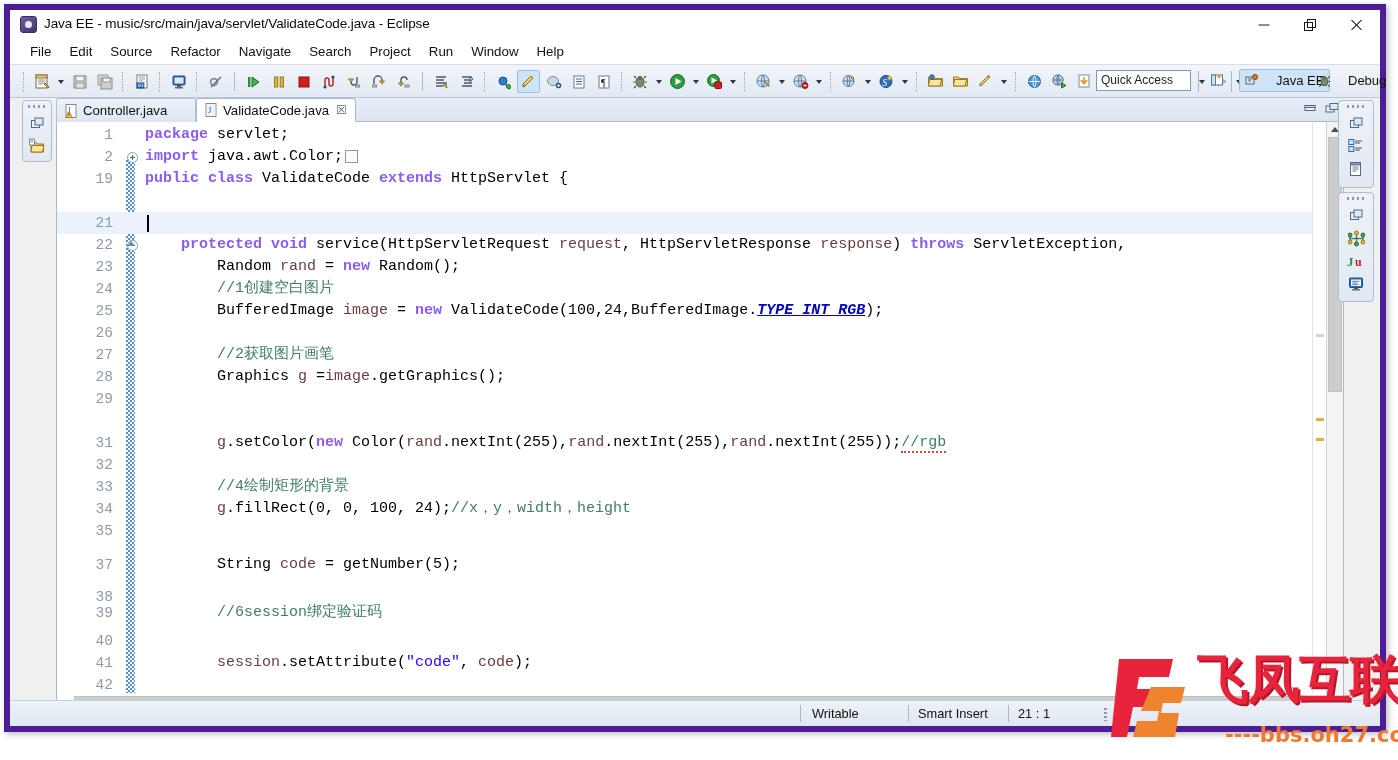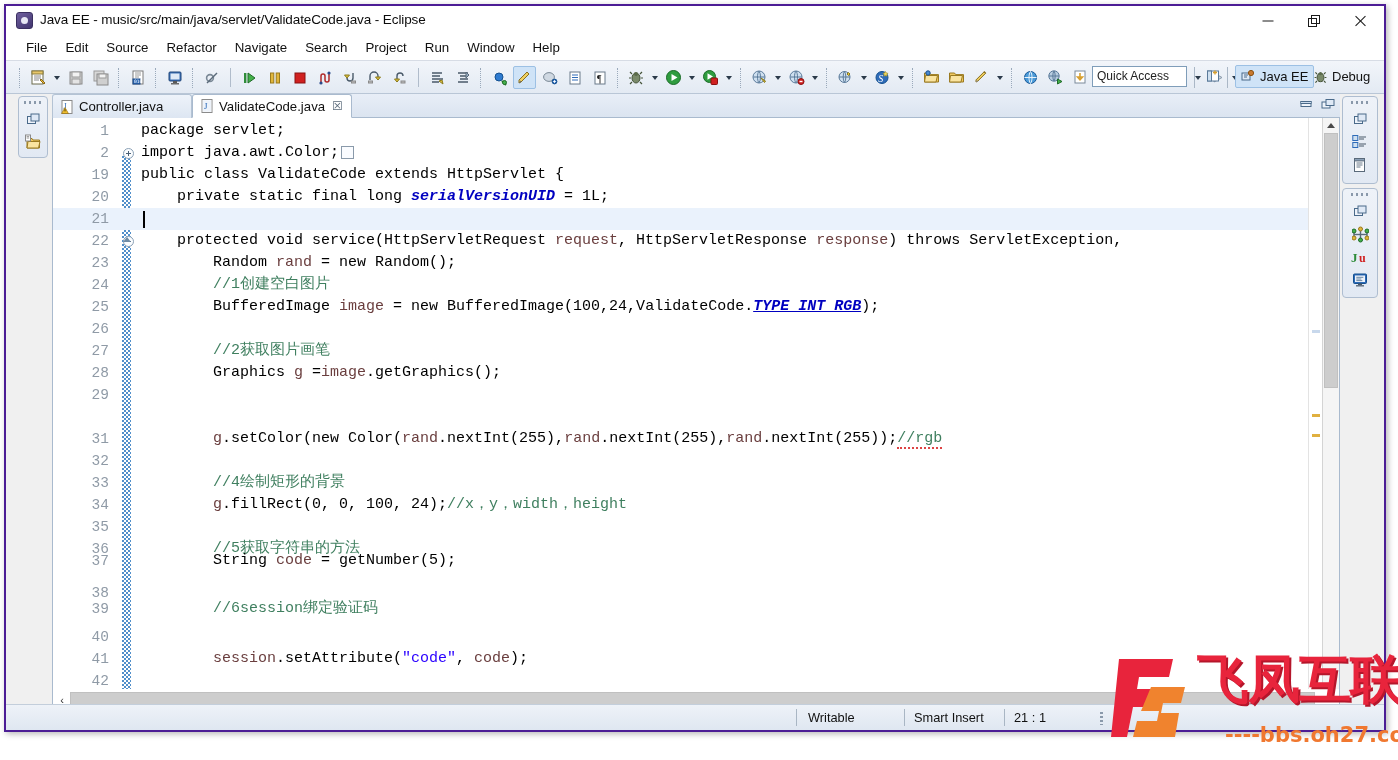--- a/index.html
+++ b/index.html
@@ -14,21 +14,21 @@
     width: 1398px; height: 760px;
     background: #ffffff;
   }
 
   
   .window {
     position: absolute;
     left: 4px; top: 4px;
     width: 1382px; height: 728px;
     background: #f0f0f0;
-    border: 2px solid #4c1d95;
+    border: 6px solid #4c1d95;
     box-sizing: border-box;
     box-shadow: 2px 2px 6px rgba(0,0,0,0.28);
   }
 
   
   .titlebar {
     position: absolute; left: 0; top: 0;
     width: 100%; height: 30px;
     background: #ffffff;
     box-sizing: border-box;
@@ -158,21 +158,21 @@
     width:1px; height:21px; background:#aab7c6;
   }
   .persp {
     position:absolute; top:4px;
     height:23px; display:flex; align-items:center;
     padding: 0 5px; border-radius:2px;
     font-size:13px; color:#111;
     cursor: default;
   }
   .persp.active { background:#cfe3f7; border:1px solid #9cc0e4; box-sizing:border-box; }
-  .persp .lbl { margin-left:4px; }
+  .persp .lbl { margin-left:16px; }
 
   
   .side-stack {
     position:absolute;
     background: linear-gradient(#eef2f8,#e2e9f3);
     border:1px solid #aebdd0;
     border-radius: 4px;
     box-sizing:border-box;
   }
   .stack-grip {
@@ -303,21 +303,21 @@
     position:absolute; left:88px;
     line-height:22px; color:#000;
   }
   .ln.cur { background:#eaf2fc; }
   .caret {
     position:absolute; left:90px;
     width:2px; height:17px; background:#000;
   }
 
   
-  .kw   { color:#000000; font-weight:normal; }
+  .kw   { color:#8b5cf6; font-weight:bold; }
   .fld  { color:#0000c0; font-weight:bold; font-style:italic; }
   .sfld { color:#0000c0; font-weight:bold; font-style:italic; text-decoration:underline; }
   .cmt  { color:#3f7f5f; }
   .str  { color:#2a00ff; }
   .prm  { color:#6a3e3e; }
   .plain{ color:#000; }
   .squig { border-bottom: 2px dotted #d44; padding-bottom:0; }
 
   
   .vscroll {
@@ -859,36 +859,34 @@
       </div>
 
       <div class="code-host">
         <div class="gutter"></div>
         <div class="fold-col"></div>
         <div class="fold-bar"></div>
         <div class="lines" id="lines-host">
             <div class="ln" style="top: 2px;"><span class="num">1</span><span class="txt"><span class="kw">package </span><span class="plain">servlet;</span></span></div>
             <div class="ln" style="top: 24px;"><span class="num">2</span><span class="txt"><span class="kw">import </span><span class="plain">java.awt.Color;</span><span class="plain" style="display: inline-block; width: 11px; height: 11px; border: 1px solid rgb(138, 154, 170); background: rgb(250, 252, 255); vertical-align: middle; margin-left: 2px;"></span></span></div>
             <div class="ln" style="top: 46px;"><span class="num">19</span><span class="txt"><span class="kw">public class </span><span class="plain">ValidateCode </span><span class="kw">extends </span><span class="plain">HttpServlet {</span></span></div>
-            <div class="ln" style="top: 68px;"><span class="num">20</span><span class="txt"><span class="kw">    private static final long </span><span class="fld">serialVersionUID</span><span class="plain"> = 1L;</span></span></div>
             <div class="ln cur" style="top: 90px;"><span class="num">21</span><span class="txt"></span><span class="caret" style="top: 3px;"></span></div>
             <div class="ln" style="top: 112px;"><span class="num">22</span><span class="txt"><span class="kw">    protected void </span><span class="plain">service(HttpServletRequest </span><span class="prm">request</span><span class="plain">, HttpServletResponse </span><span class="prm">response</span><span class="plain">) </span><span class="kw">throws </span><span class="plain">ServletException,</span></span></div>
             <div class="ln" style="top: 134px;"><span class="num">23</span><span class="txt"><span class="plain">        Random </span><span class="prm">rand</span><span class="plain"> = </span><span class="kw">new </span><span class="plain">Random();</span></span></div>
             <div class="ln" style="top: 156px;"><span class="num">24</span><span class="txt"><span class="cmt">        //1创建空白图片</span></span></div>
-            <div class="ln" style="top: 178px;"><span class="num">25</span><span class="txt"><span class="plain">        BufferedImage </span><span class="prm">image</span><span class="plain"> = </span><span class="kw">new </span><span class="plain">BufferedImage(100,24,ValidateCode.</span><span class="sfld">TYPE_INT_RGB</span><span class="plain">);</span></span></div>
+            <div class="ln" style="top: 178px;"><span class="num">25</span><span class="txt"><span class="plain">        BufferedImage </span><span class="prm">image</span><span class="plain"> = </span><span class="kw">new </span><span class="plain">ValidateCode(100,24,BufferedImage.</span><span class="sfld">TYPE_INT_RGB</span><span class="plain">);</span></span></div>
             <div class="ln" style="top: 200px;"><span class="num">26</span><span class="txt"></span></div>
             <div class="ln" style="top: 222px;"><span class="num">27</span><span class="txt"><span class="cmt">        //2获取图片画笔</span></span></div>
             <div class="ln" style="top: 244px;"><span class="num">28</span><span class="txt"><span class="plain">        Graphics </span><span class="prm">g</span><span class="plain"> =</span><span class="prm">image</span><span class="plain">.getGraphics();</span></span></div>
             <div class="ln" style="top: 266px;"><span class="num">29</span><span class="txt"></span></div>
             <div class="ln" style="top: 310px;"><span class="num">31</span><span class="txt"><span class="plain">        </span><span class="prm">g</span><span class="plain">.setColor(</span><span class="kw">new </span><span class="plain">Color(</span><span class="prm">rand</span><span class="plain">.nextInt(255),</span><span class="prm">rand</span><span class="plain">.nextInt(255),</span><span class="prm">rand</span><span class="plain">.nextInt(255));</span><span class="cmt squig">//rgb</span></span></div>
             <div class="ln" style="top: 332px;"><span class="num">32</span><span class="txt"></span></div>
             <div class="ln" style="top: 354px;"><span class="num">33</span><span class="txt"><span class="cmt">        //4绘制矩形的背景</span></span></div>
             <div class="ln" style="top: 376px;"><span class="num">34</span><span class="txt"><span class="plain">        </span><span class="prm">g</span><span class="plain">.fillRect(0, 0, 100, 24);</span><span class="cmt">//x，y，width，height</span></span></div>
             <div class="ln" style="top: 398px;"><span class="num">35</span><span class="txt"></span></div>
-            <div class="ln" style="top: 420px;"><span class="num">36</span><span class="txt"><span class="cmt">        //5获取字符串的方法</span></span></div>
             <div class="ln" style="top: 432px;"><span class="num">37</span><span class="txt"><span class="plain">        String </span><span class="prm">code</span><span class="plain"> = getNumber(5);</span></span></div>
             <div class="ln" style="top: 464px;"><span class="num">38</span><span class="txt"></span></div>
             <div class="ln" style="top: 480px;"><span class="num">39</span><span class="txt"><span class="cmt">        //6session绑定验证码</span></span></div>
             <div class="ln" style="top: 508px;"><span class="num">40</span></div>
             <div class="ln" style="top: 530px;"><span class="num">41</span><span class="txt"><span class="plain">        </span><span class="prm">session</span><span class="plain">.setAttribute(</span><span class="str">"code"</span><span class="plain">, </span><span class="prm">code</span><span class="plain">);</span></span></div>
             <div class="ln" style="top: 552px;"><span class="num">42</span><span class="txt"></span></div>
           </div>
 
         <div class="overview-ruler">
           <div class="ov-mark" style="top:212px; background:#c8d8ec;"></div>

